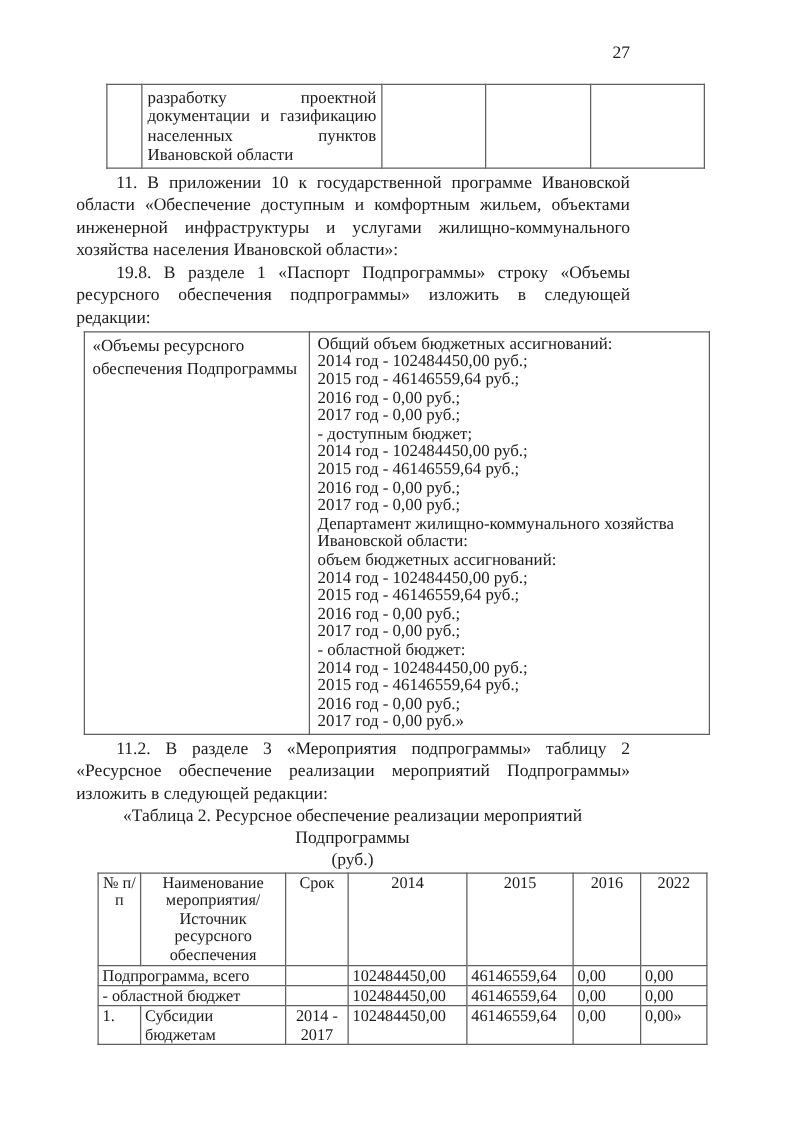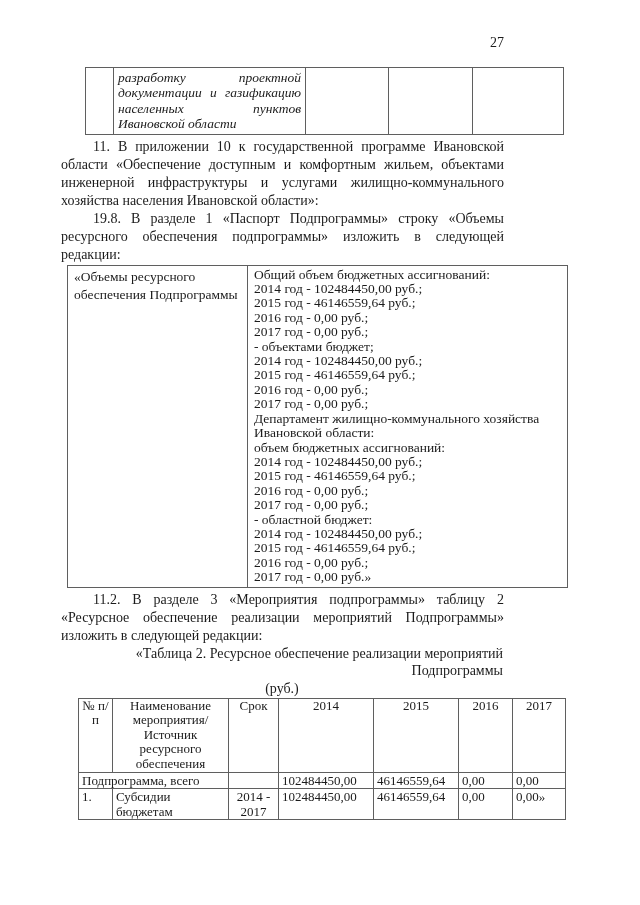--- a/index.html
+++ b/index.html
@@ -9,34 +9,34 @@
     font-family: "Liberation Serif", "DejaVu Serif", serif;
     color: #1b1b1b; font-size: 14px; position: relative;
   }
   .page-number { margin: 0; padding: 34px 72px 0 0; text-align: right; line-height: 18px; }
 
   table { border-collapse: collapse; table-layout: fixed; }
   td { border: 1px solid #5f5f5f; vertical-align: top; }
 
   
   .t-top { margin: 15px 0 0 85px; width: 478px; font-size: 13.5px; }
-  .t-top td { padding: 2px 4px; height: 62px; font-style: italic; }
+  .t-top td { padding: 2px 4px; height: 62px; }
   .t-top .cell-text { text-align: justify; line-height: 15.4px; }
 
   
   .para { margin: 3px 72px 0 61px; text-align: justify; text-indent: 32px; line-height: 18px; }
   .para.tight { margin-top: 0; }
 
   
   .t-mid { margin: 1px 0 0 67px; width: 500px; font-size: 13.5px; padding-left: 25px; }
   .t-mid td { padding: 2px 6px; }
   .t-mid .label-cell div { line-height: 18px; }
   .t-mid .value-cell div { line-height: 14.4px; }
 
-  .caption-line { text-align: right; margin: 0 73px 0 61px; line-height: 17.5px; }
+  .caption-line { text-align: center; margin: 0 73px 0 61px; line-height: 17.5px; }
   .units { text-align: center; margin: 0 73px 0 61px; line-height: 17px; }
 
   
   .t-bot { margin: 1px 0 0 78px; width: 487px; font-size: 13px; }
   .t-bot td { padding: 0 3px; line-height: 15px; overflow-wrap: break-word; }
   .t-bot .hdr td { text-align: center; height: 58px; line-height: 14.6px; }
   .t-bot .term-cell { text-align: center; margin-left: 29px; }
   .t-bot .num-cell { text-align: left; }
 </style>
 </head>
@@ -77,21 +77,21 @@
         <tr>
       <td class="label-cell">
         <div>«Объемы ресурсного обеспечения Подпрограммы</div>
       </td>
       <td class="value-cell">
         <div>Общий объем бюджетных ассигнований:</div>
         <div>2014 год - 102484450,00 руб.;</div>
         <div>2015 год - 46146559,64 руб.;</div>
         <div>2016 год - 0,00 руб.;</div>
         <div>2017 год - 0,00 руб.;</div>
-        <div>- объектами бюджет;</div>
+        <div>- доступным бюджет;</div>
         <div>2014 год - 102484450,00 руб.;</div>
         <div>2015 год - 46146559,64 руб.;</div>
         <div>2016 год - 0,00 руб.;</div>
         <div>2017 год - 0,00 руб.;</div>
         <div>Департамент жилищно-коммунального хозяйства</div>
         <div>Ивановской области:</div>
         <div>объем бюджетных ассигнований:</div>
         <div>2014 год - 102484450,00 руб.;</div>
         <div>2015 год - 46146559,64 руб.;</div>
         <div>2016 год - 0,00 руб.;</div>
@@ -123,24 +123,32 @@
         <col style="width:53px">
     </colgroup>
     <tbody>
         <tr class="hdr">
       <td>№ п/п</td>
       <td>Наименование мероприятия/Источник ресурсного обеспечения</td>
       <td>Срок</td>
       <td>2014</td>
       <td>2015</td>
       <td>2016</td>
-      <td>2017</td>
+      <td>2022</td>
     </tr>
     <tr>
       <td colspan="2">Подпрограмма, всего</td>
+      <td class="term-cell"></td>
+      <td class="num-cell">102484450,00</td>
+      <td class="num-cell">46146559,64</td>
+      <td class="num-cell">0,00</td>
+      <td class="num-cell">0,00</td>
+    </tr>
+    <tr>
+      <td colspan="2">- областной бюджет</td>
       <td class="term-cell"></td>
       <td class="num-cell">102484450,00</td>
       <td class="num-cell">46146559,64</td>
       <td class="num-cell">0,00</td>
       <td class="num-cell">0,00</td>
     </tr>
     <tr>
       <td>1.</td>
       <td>Субсидии бюджетам</td>
       <td class="term-cell">2014 - 2017</td>

